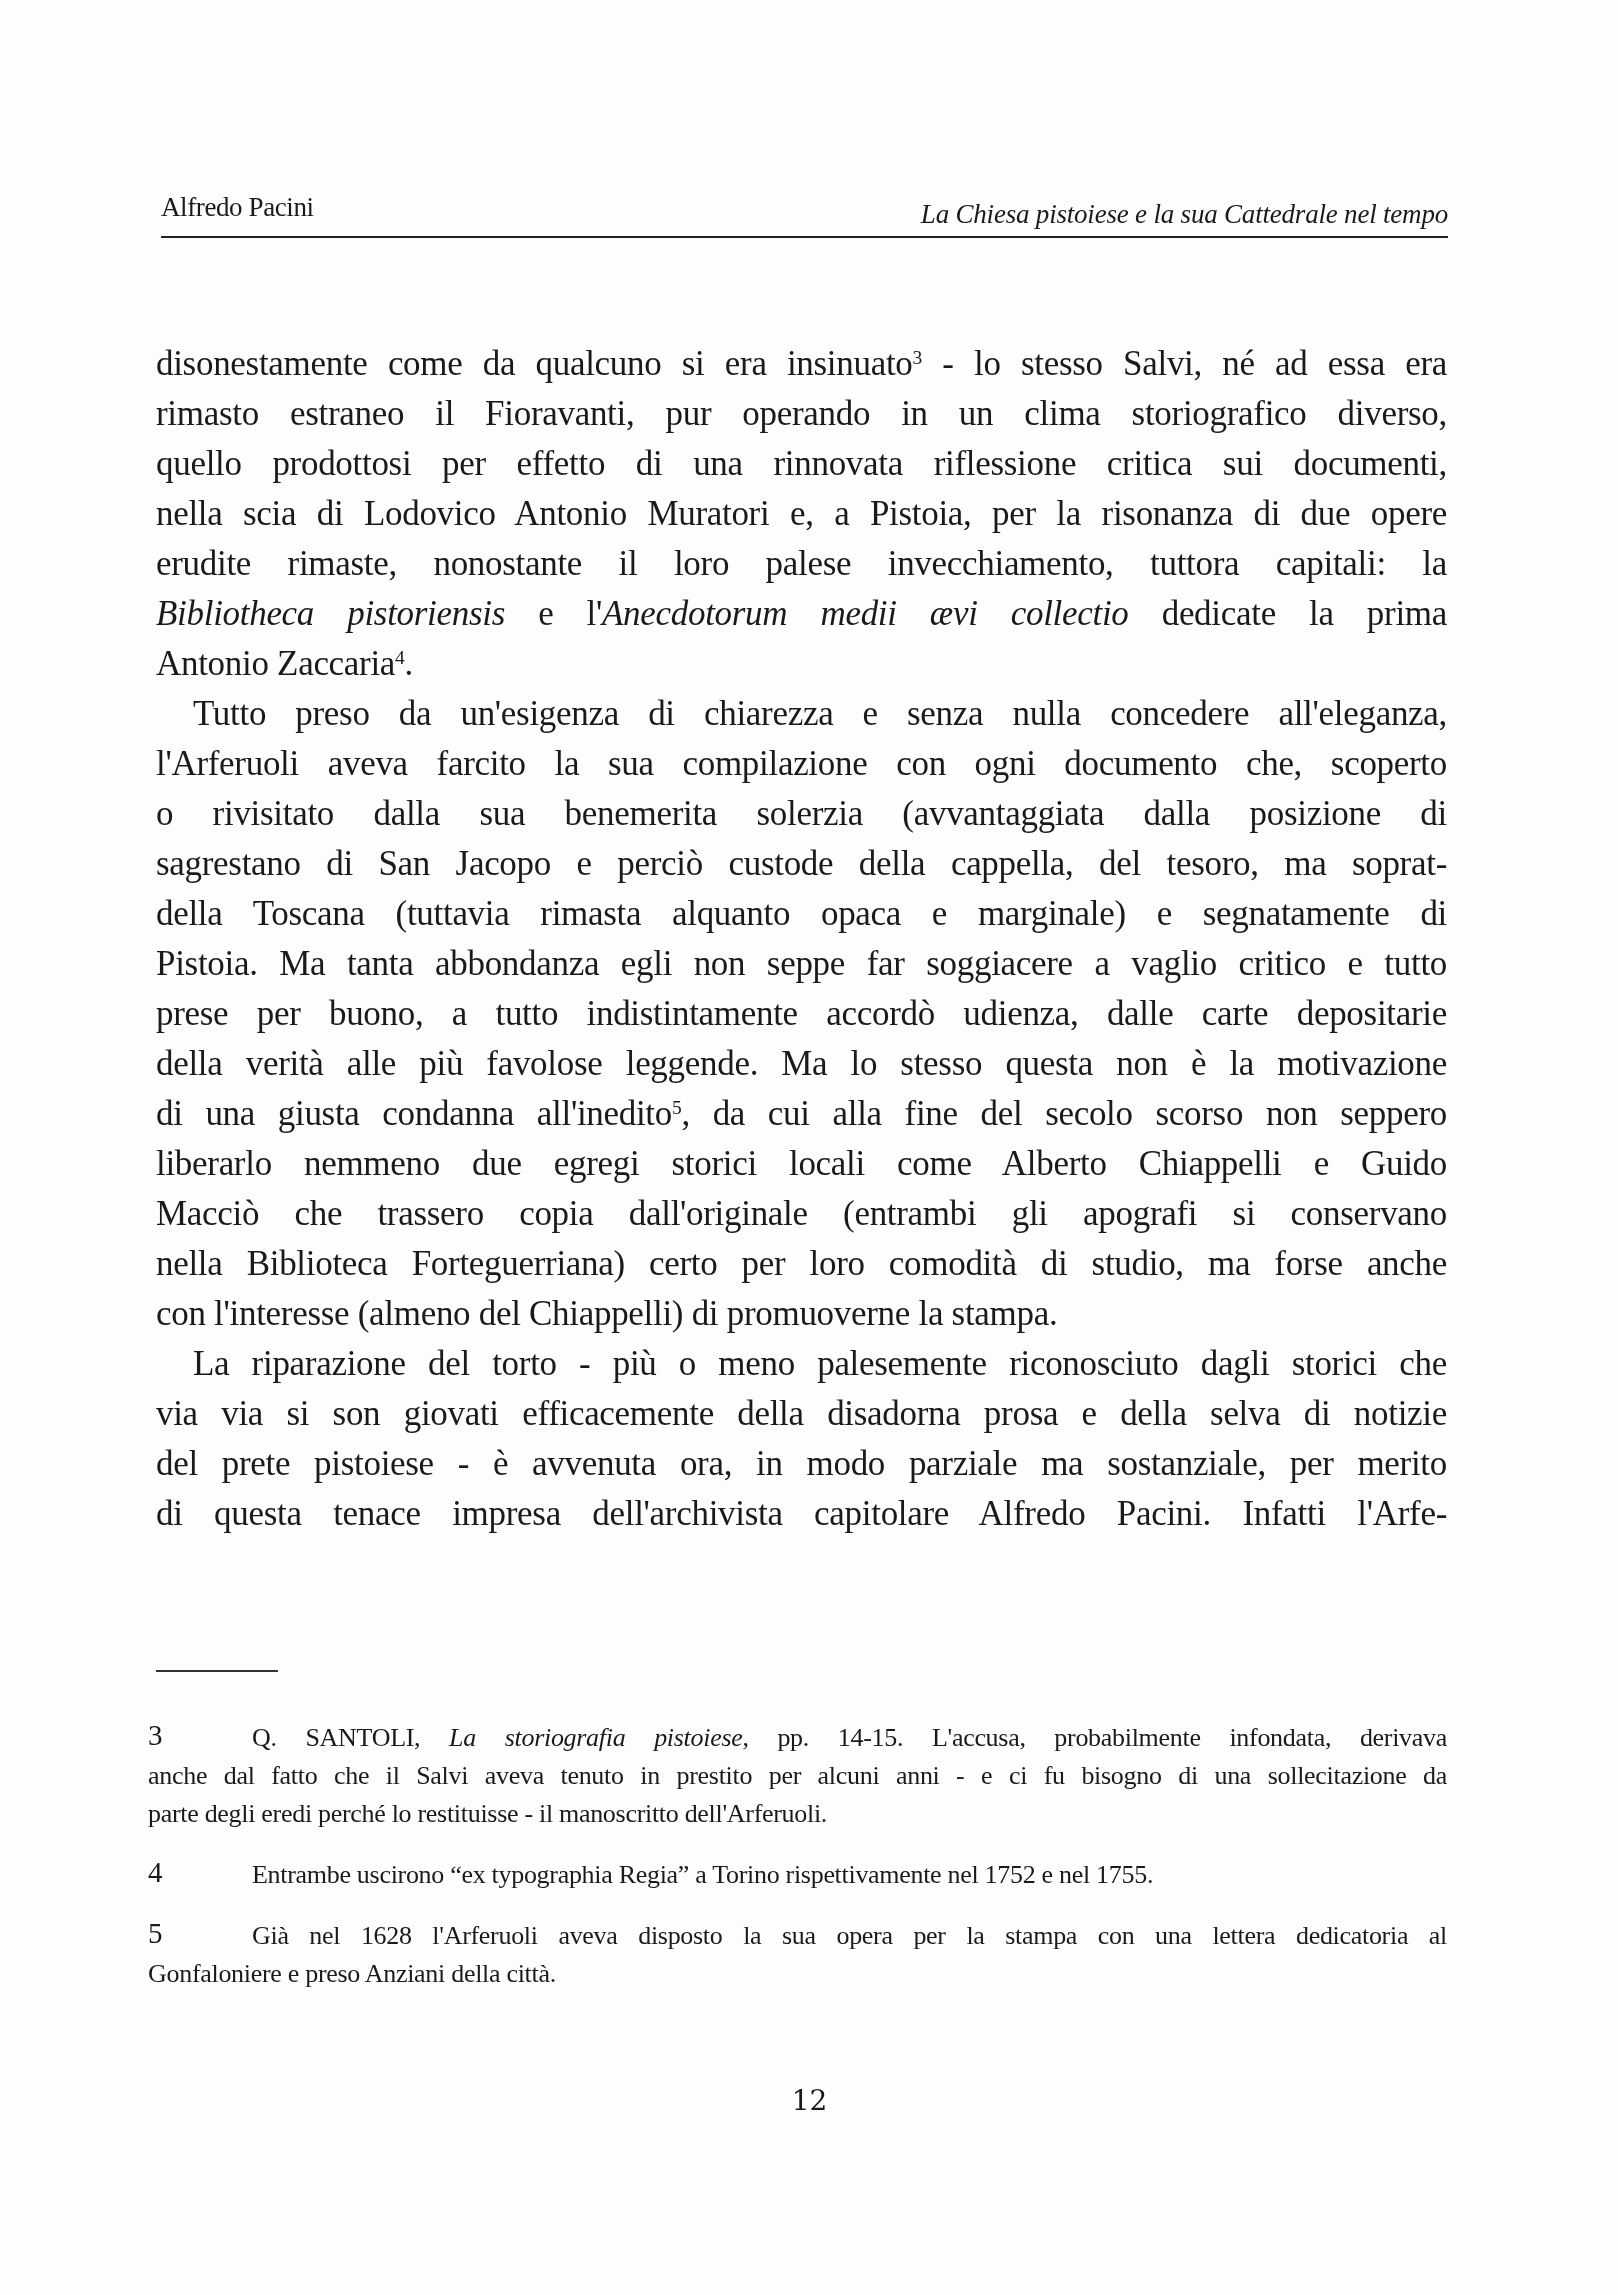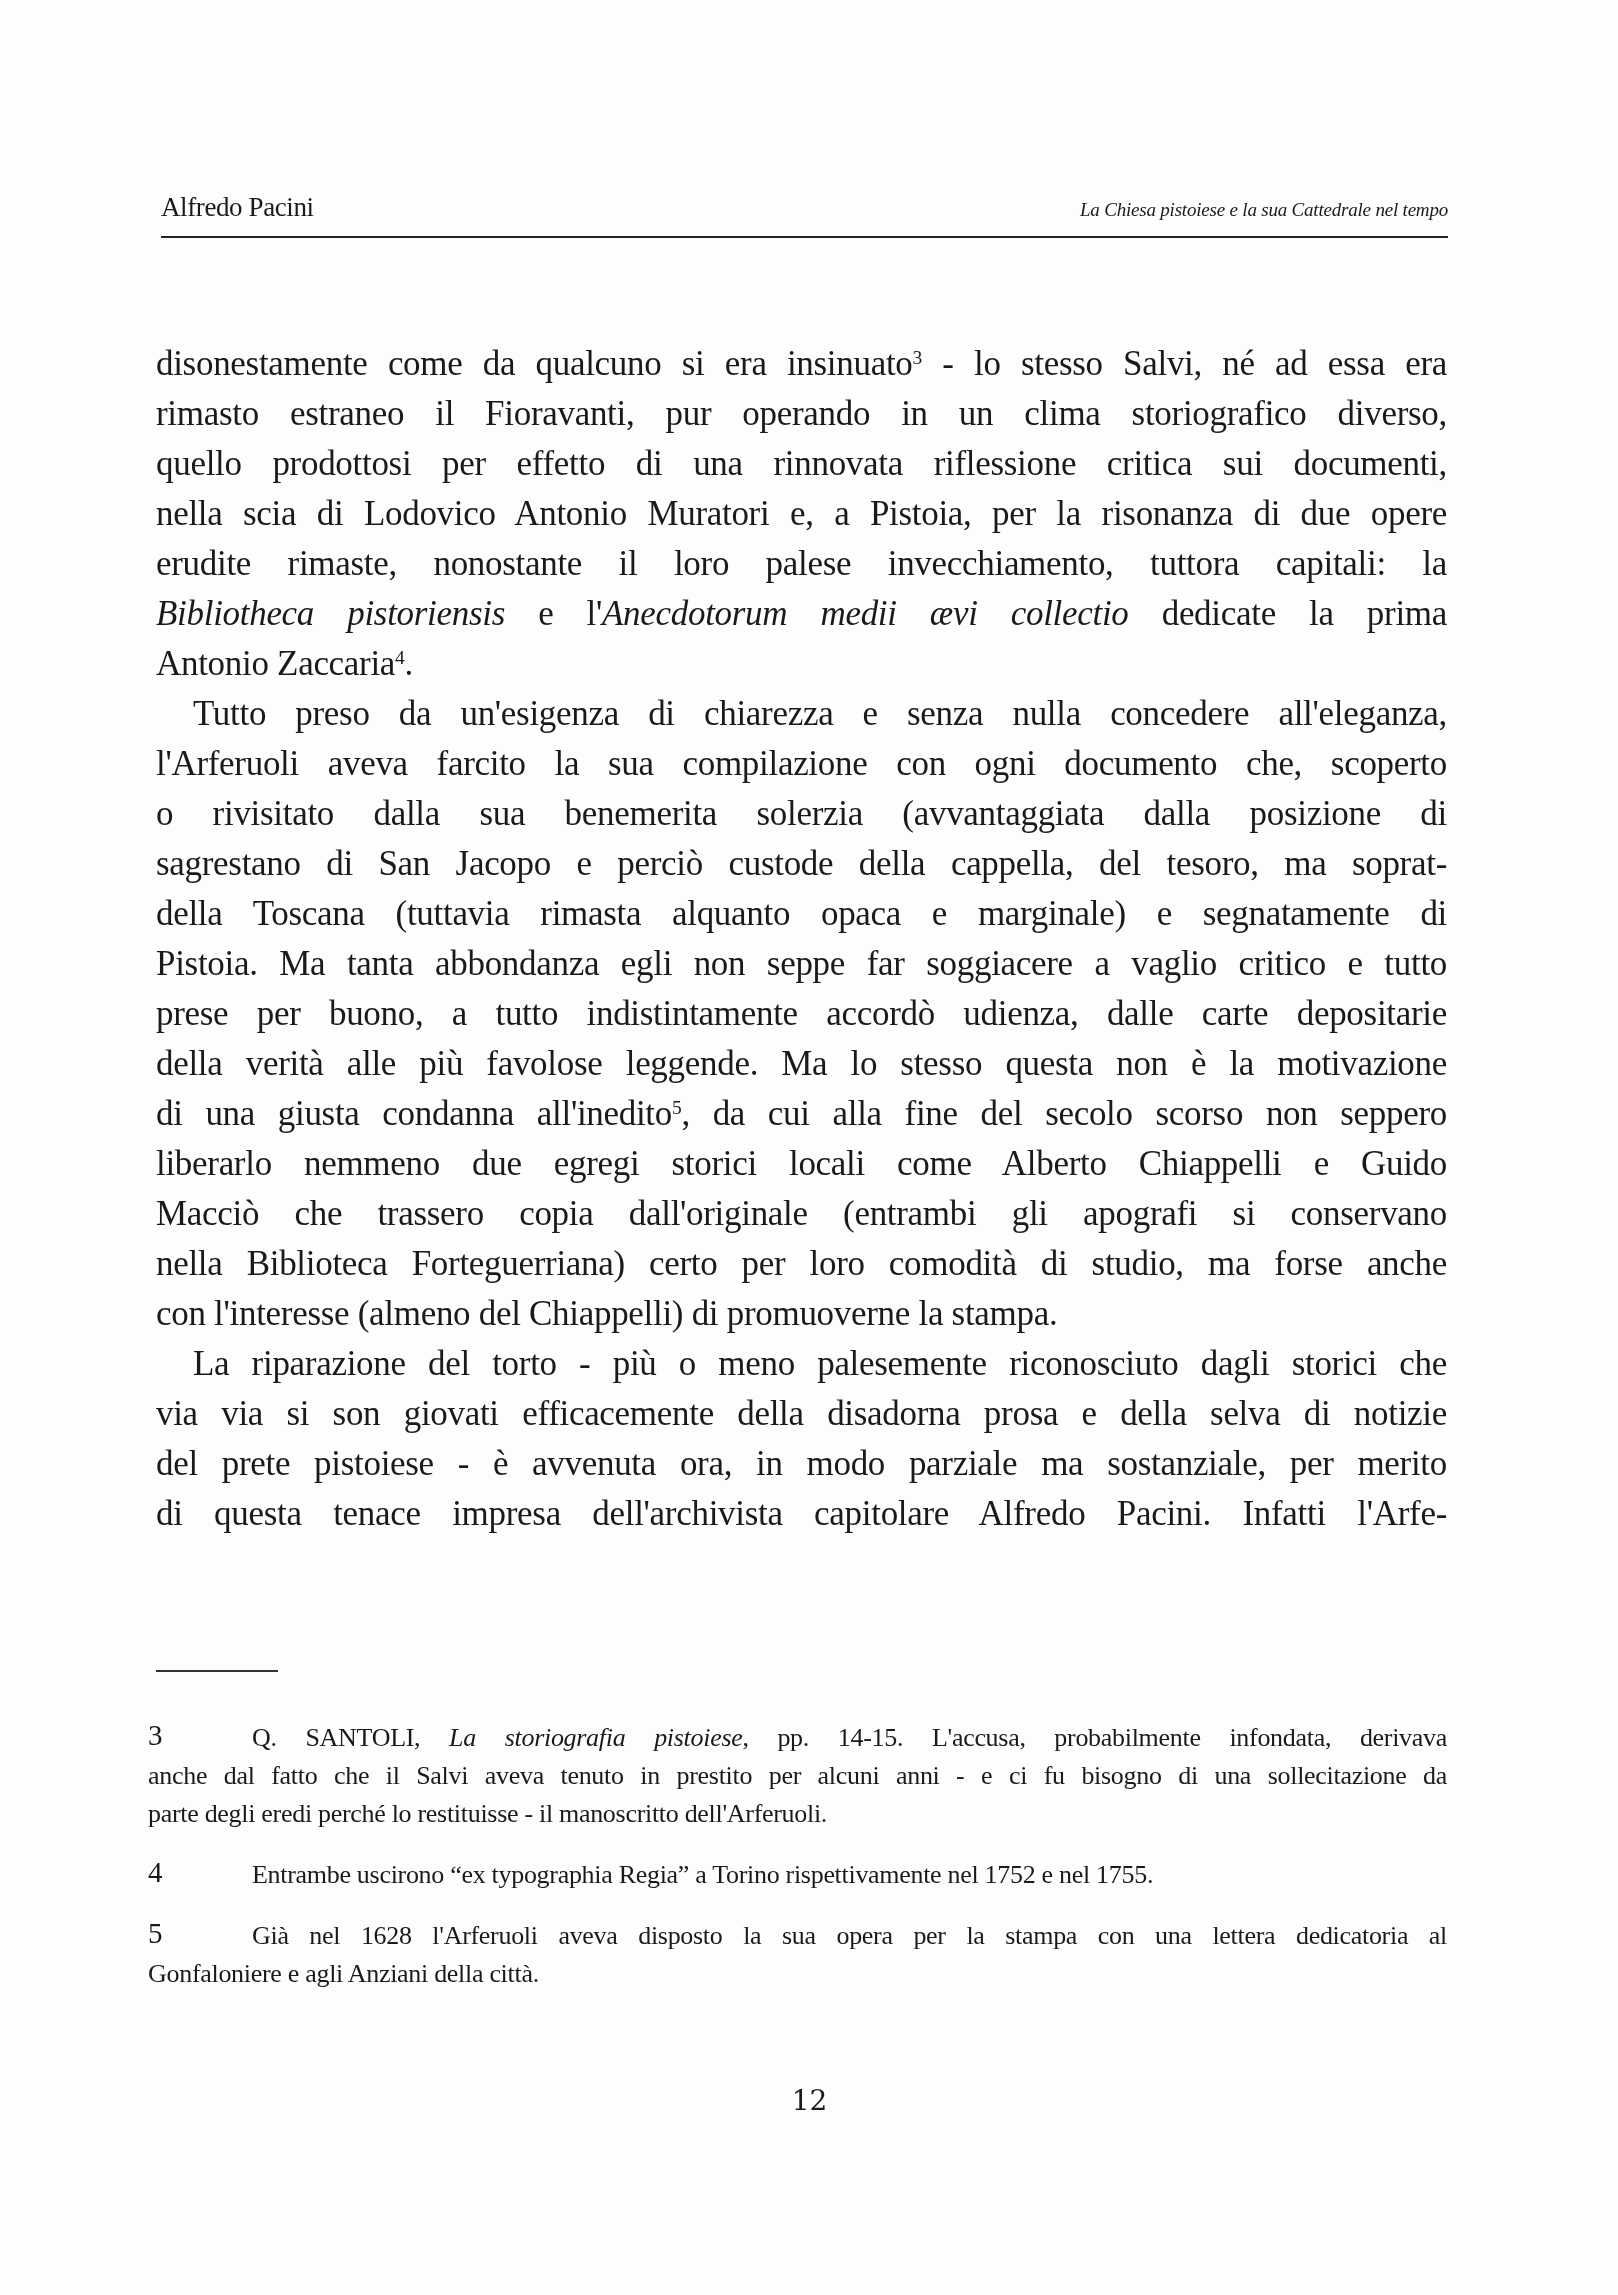--- a/index.html
+++ b/index.html
@@ -1,21 +1,21 @@
 <!DOCTYPE html>
 <html style="font-size:13px"><head>
 <meta charset="utf-8">
 <style>
   html, body { margin: 0; padding: 0; background: #ffffff; }
   body { width: 1619px; height: 2295px; position: relative; overflow: hidden; color: #1a1a1a; }
   .page { position: absolute; left: 0; top: 0; width: 1619px; height: 2295px; background: #fdfdfd; }
 
   .running-head { position: absolute; left: 161px; top: 192px; width: 1287px; height: 49px; }
   .rh-left { position: absolute; left: 0; top: 0; font-family: "Liberation Serif", serif; font-size: 27px; letter-spacing: -0.4px; }
-  .rh-right { position: absolute; right: 0; top: 6.5px; font-family: "Liberation Serif", serif; font-style: italic; font-size: 19px; letter-spacing: -0.2px; }
+  .rh-right { position: absolute; right: 0; top: 6.5px; font-family: "Liberation Serif", serif; font-style: italic; font-size: 27px; letter-spacing: -0.2px; }
   .rh-rule { position: absolute; left: 161px; top: 236px; width: 1287px; height: 2.4px; background: #222; }
 
   .body-text { position: absolute; left: 156px; top: 339px; width: 1291px; font-family: "Liberation Serif", serif; font-size: 35px; line-height: 50px; letter-spacing: -0.3px; }
   .line { display: block; text-align: justify; text-align-last: justify; white-space: nowrap; height: 50px; overflow: visible; }
   .line.last { text-align-last: left; }
   .line.indent { padding-left: 37px; }
   .sup { font-size: 19.5px; vertical-align: 11.4px; line-height: 0; }
   i { font-style: italic; }
 
   .fn-rule { position: absolute; left: 156px; top: 1670px; width: 122px; height: 2.4px; background: #333; }
@@ -82,19 +82,19 @@
       <span class="fn-line">anche dal fatto che il Salvi aveva tenuto in prestito per alcuni anni - e ci fu bisogno di una sollecitazione da</span>
       <span class="fn-line last">parte degli eredi perché lo restituisse - il manoscritto dell'Arferuoli.</span>
     </div>
     <div class="fn fn4">
       <span class="fn-num">4</span>
       <span class="fn-line first last">Entrambe uscirono “ex typographia Regia” a Torino rispettivamente nel 1752 e nel 1755.</span>
     </div>
     <div class="fn fn5">
       <span class="fn-num">5</span>
       <span class="fn-line first">Già nel 1628 l'Arferuoli aveva disposto la sua opera per la stampa con una lettera dedicatoria al</span>
-      <span class="fn-line last">Gonfaloniere e agli Anziani della città.</span>
+      <span class="fn-line last">Gonfaloniere e preso Anziani della città.</span>
     </div>
   </div>
 
   <div class="page-number">12</div>
 </div>
 
 
 </body></html>

